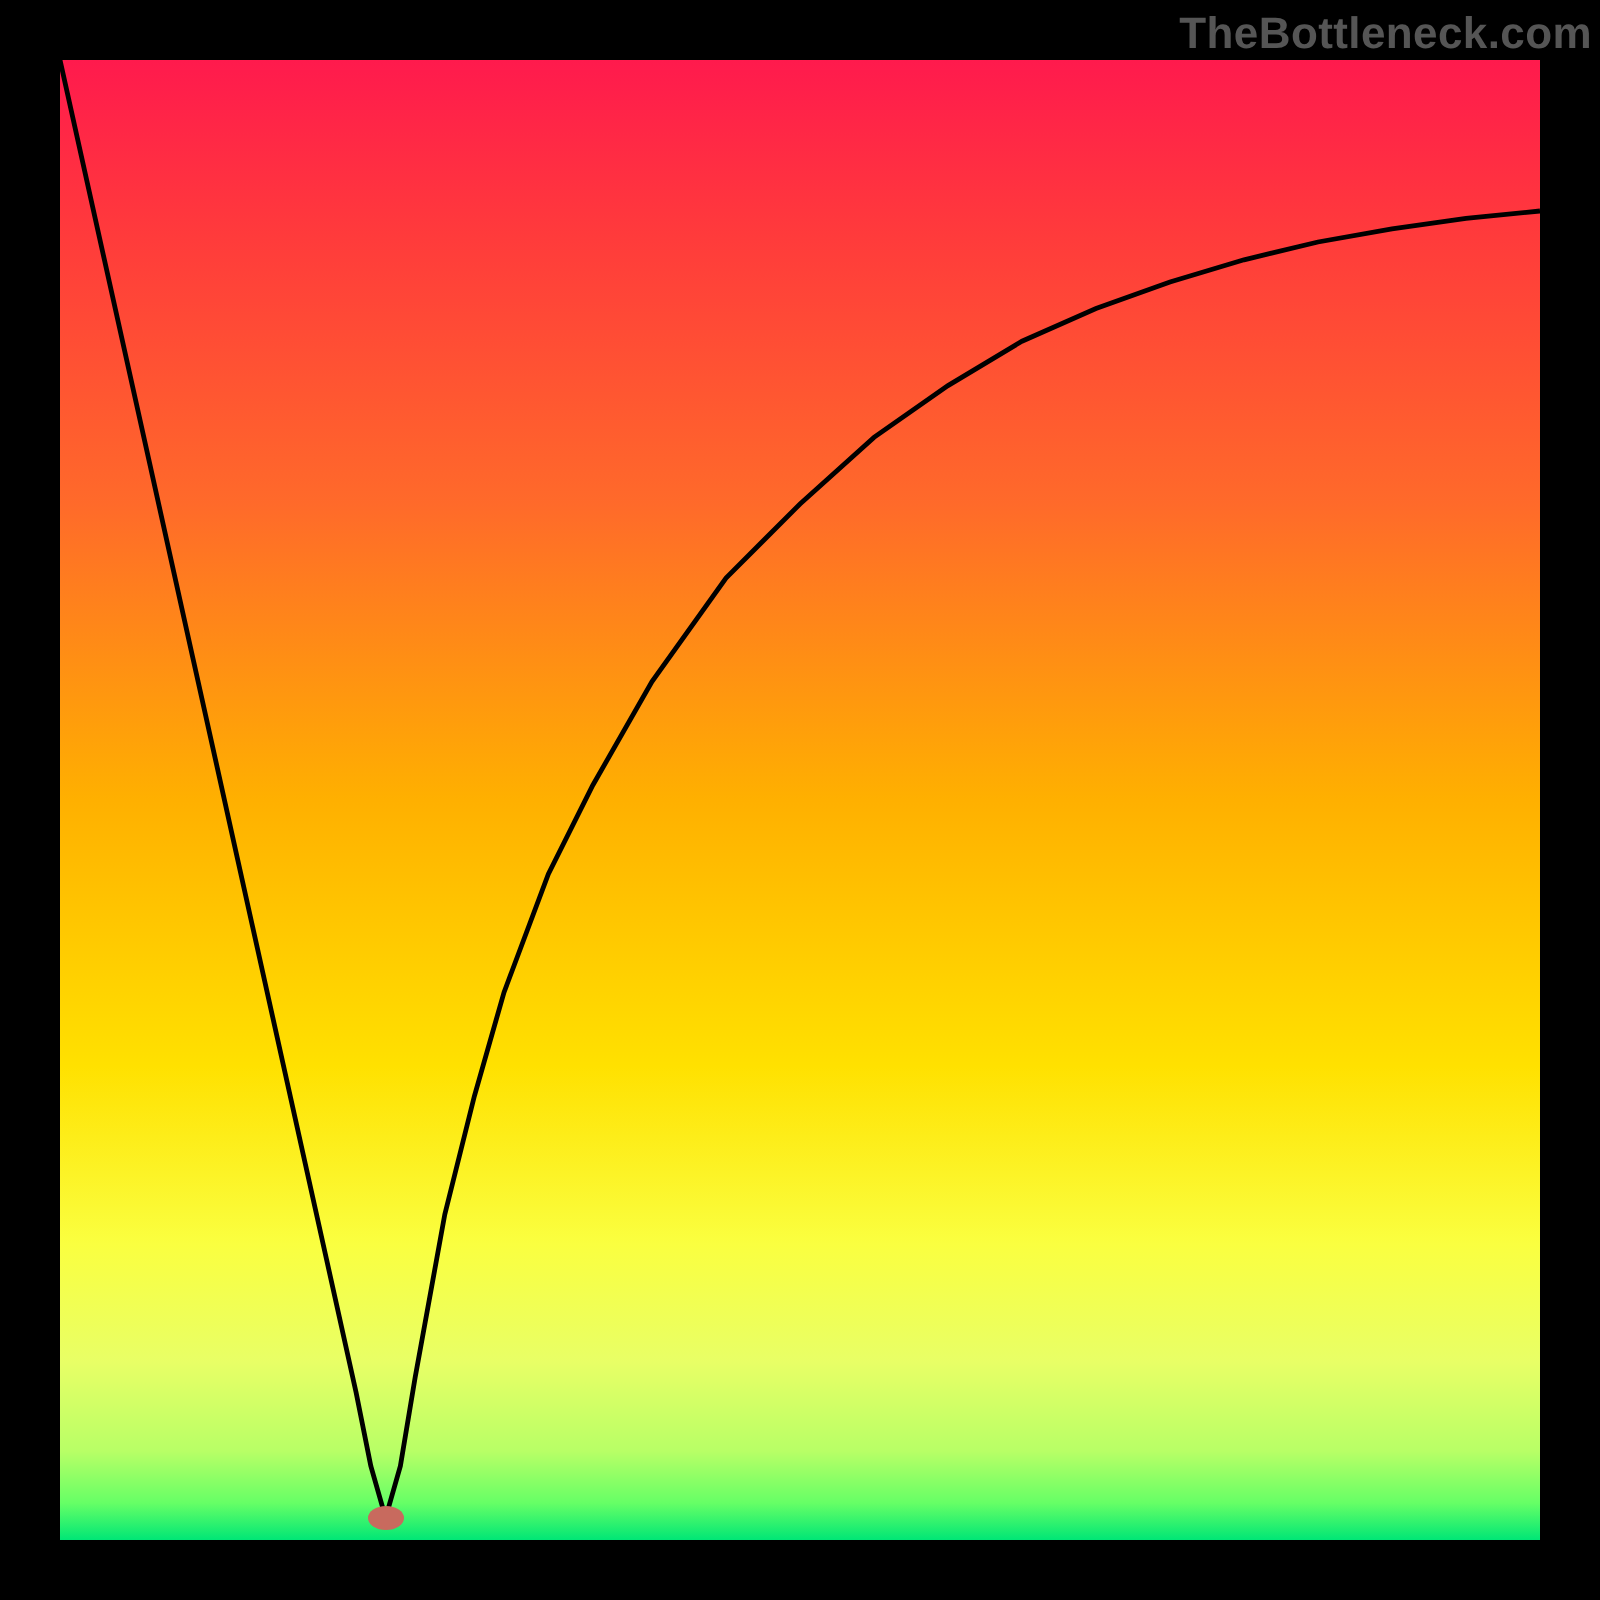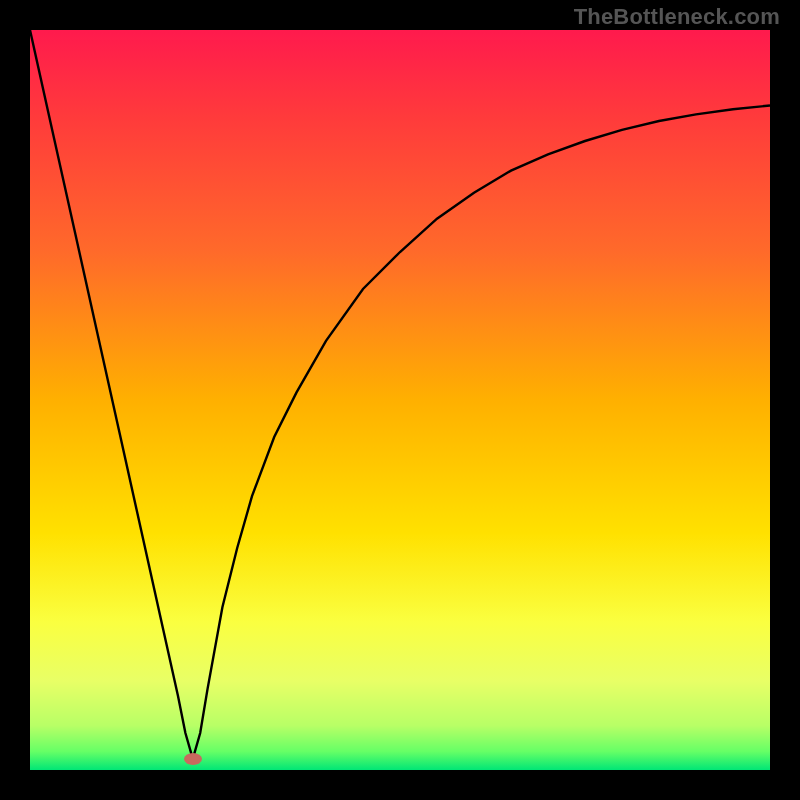--- a/index.html
+++ b/index.html
@@ -13,21 +13,21 @@
   }
   .frame {
     position: relative;
     width: 800px;
     height: 800px;
     background: #000;
   }
   .watermark {
     position: absolute;
     top: 4px;
-    right: 20px;
+    right: 4px;
     color: #555;
     font-size: 22px;
     font-weight: 600;
     letter-spacing: 0.2px;
     user-select: none;
   }
   .plot {
     position: absolute;
     left: 30px;
     top: 30px;

